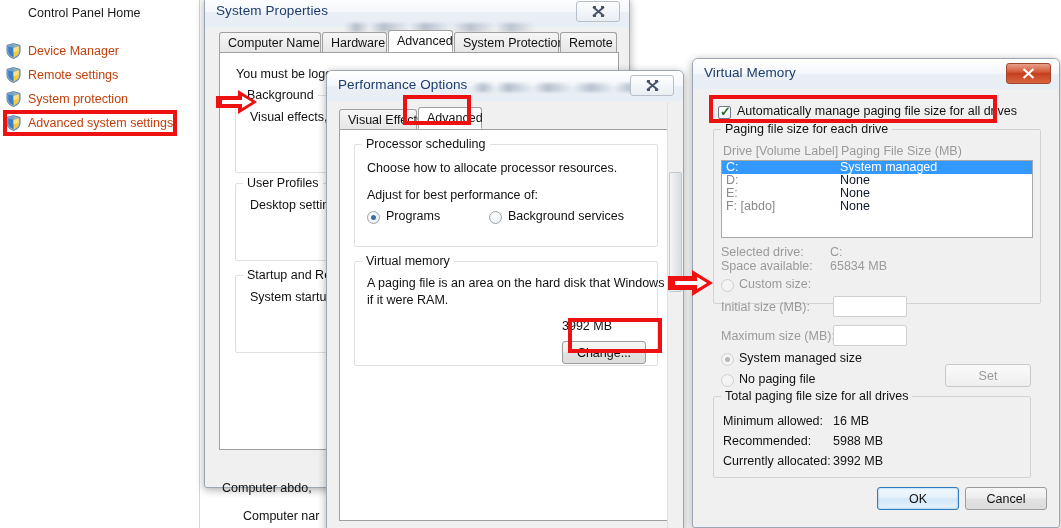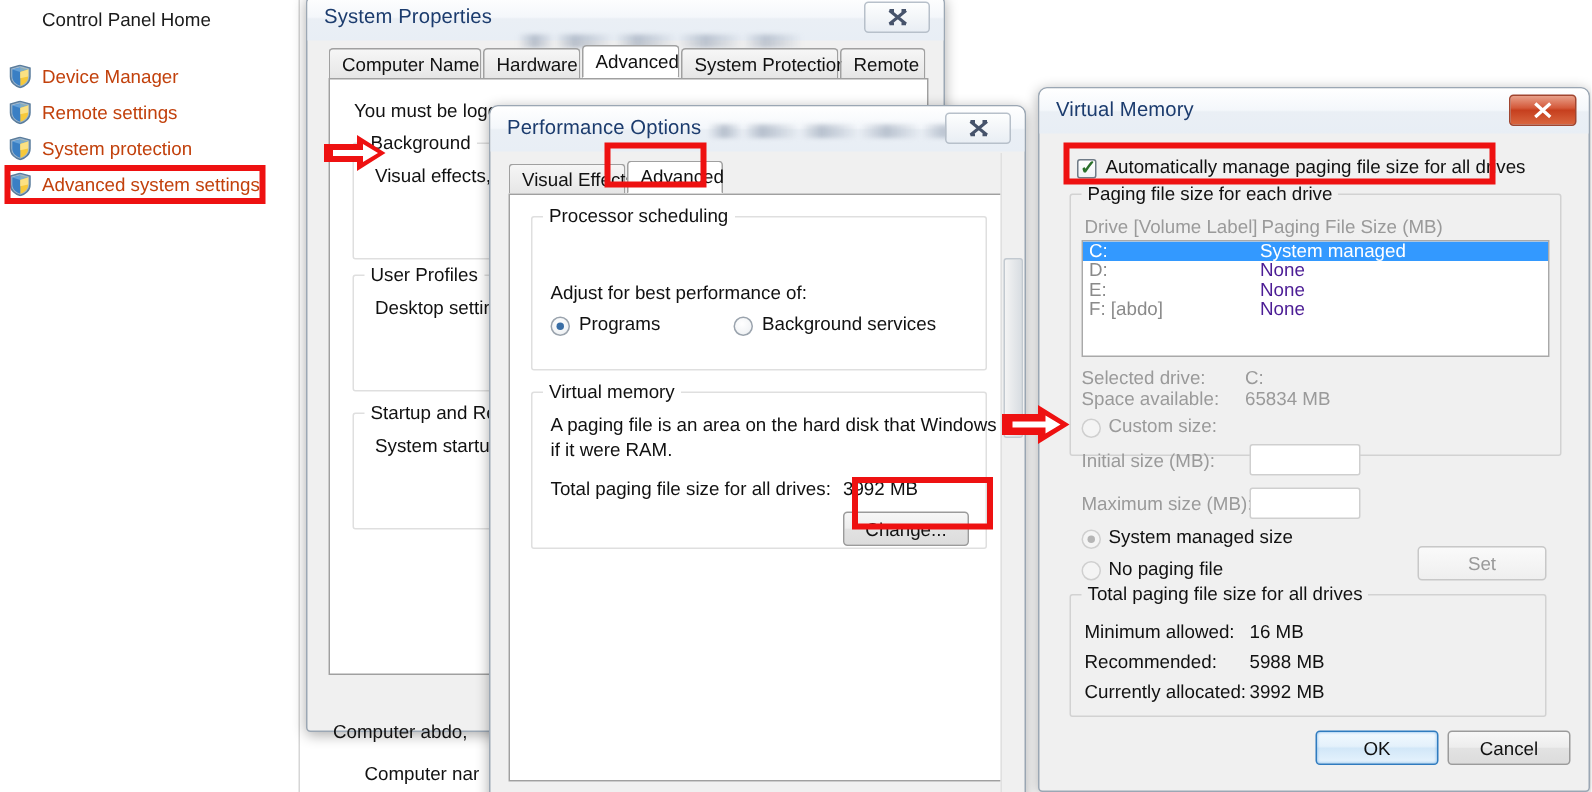--- a/index.html
+++ b/index.html
@@ -161,21 +161,21 @@
   }
 
   .listbox {
     position: absolute;
     border: 1px solid #a9a9a9; background: #ffffff;
     overflow: hidden;
   }
   .lrow { position: absolute; left: 0; right: 0; height: 13px; }
   .lrow.sel { background: #3399ff; }
   .lrow .c1 { position: absolute; left: 4px; top: -1px; font-size: 12.5px; color: #8a8a8a; }
-  .lrow .c2 { position: absolute; left: 118px; top: -1px; font-size: 12.5px; color: #4c1d95; }
+  .lrow .c2 { position: absolute; left: 118px; top: -1px; font-size: 12.5px; color: #0f172a; }
   .lrow.sel .c1, .lrow.sel .c2 { color: #ffffff; }
 
   
   .redbox {
     position: absolute; border: 4px solid #ee1111;
     pointer-events: none; z-index: 60;
   }
   .arrow { position: absolute; z-index: 62; }
 
   .scroll-track {
@@ -319,34 +319,34 @@
       <div class="tab active" style="left:79px; width:64px;">
         <span>Advanced</span>
       </div>
     </div>
 
     <div class="tab-body" style="left:12px; top:58px; width:335px; height:392px;">
 
       <div class="groupbox" style="left:14px; top:14px; width:304px; height:103px;">
         <span class="group-label">Processor scheduling</span>
       </div>
+      <div class="txt" style="left:27px; top:31px;">Choose how to allocate processor resources.</div>
       <div class="txt" style="left:27px; top:58px;">Adjust for best performance of:</div>
 
       <div class="radio checked" style="left:27px; top:81px;"></div>
       <div class="txt" style="left:46px; top:79px;">Programs</div>
 
       <div class="radio" style="left:149px; top:81px;"></div>
       <div class="txt" style="left:168px; top:79px;">Background services</div>
 
       <div class="groupbox" style="left:14px; top:131px; width:304px; height:105px;">
         <span class="group-label">Virtual memory</span>
       </div>
       <div class="txt" style="left:27px; top:146px;">A paging file is an area on the hard disk that Windows uses as</div>
       <div class="txt" style="left:27px; top:163px;">if it were RAM.</div>
-      <div class="txt" style="left:27px; top:189px;">Total paging file size for all drives:</div>
       <div class="txt" style="left:222px; top:189px;">3992 MB</div>
 
       <div class="btn" style="left:222px; top:211px; width:84px; height:23px;">Change...</div>
     </div>
 
     <div class="scroll-track" style="right:1px; top:31px; height:436px;">
       <div class="scroll-thumb" style="top:70px; height:120px;"></div>
     </div>
   </div>
 

